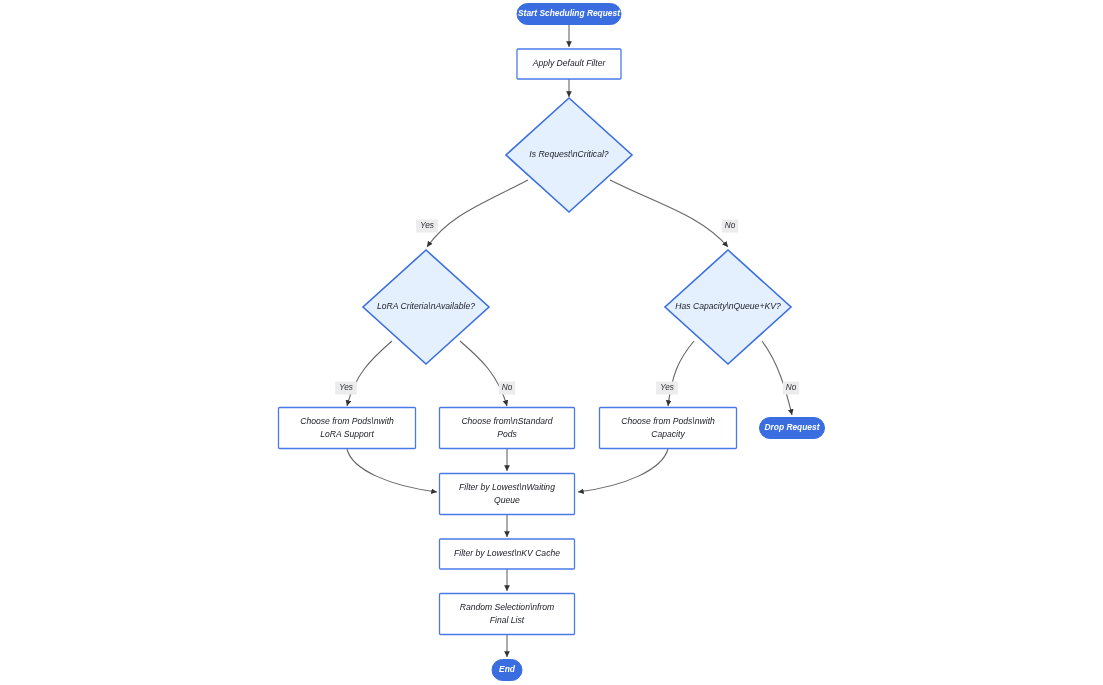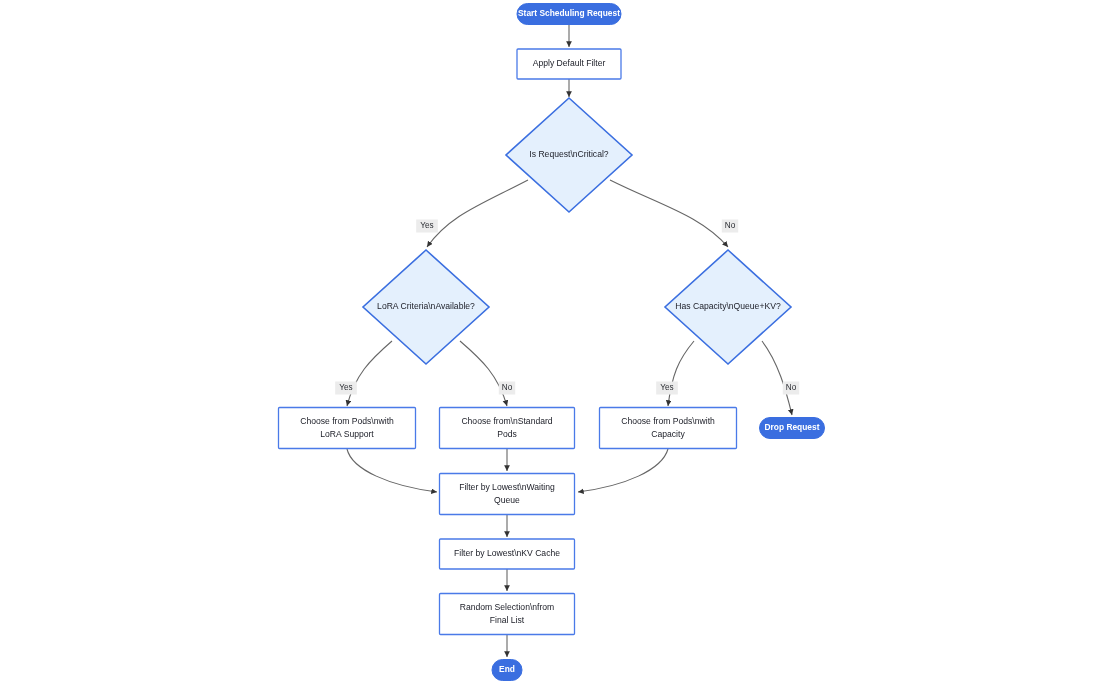--- a/index.html
+++ b/index.html
@@ -7,20 +7,21 @@
     padding: 0;
     background: #ffffff;
   }
   #canvas {
     position: relative;
     width: 1103px;
     height: 685px;
     background: #ffffff;
     font-family: "Liberation Sans", sans-serif;
     overflow: hidden;
+    font-style: italic;
   }
   svg#flow {
     position: absolute;
     top: 0;
     left: 0;
     width: 1103px;
     height: 685px;
   }
   .edge-path {
     fill: none;

